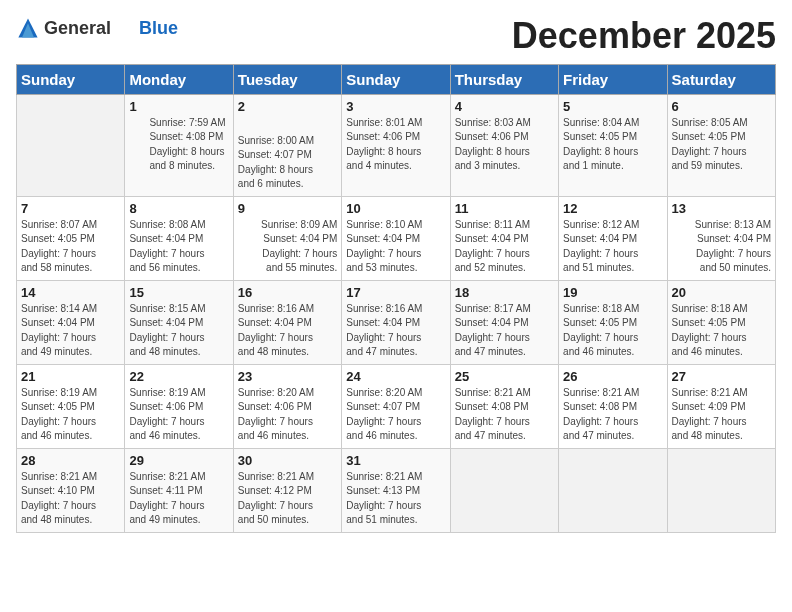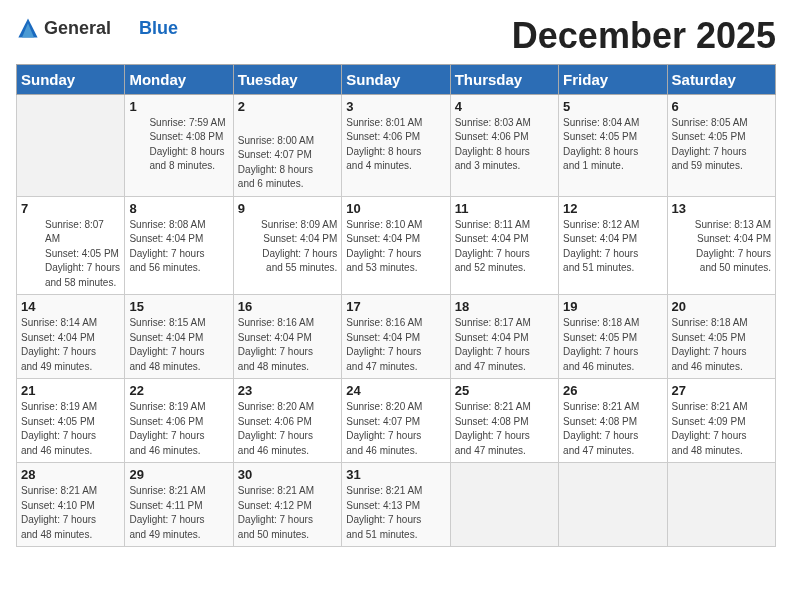--- a/index.html
+++ b/index.html
@@ -166,21 +166,21 @@
           <span class="day-number">6</span>
           <div class="day-info" style="white-space: pre-line;">Sunrise: 8:05 AM
 Sunset: 4:05 PM
 Daylight: 7 hours
 and 59 minutes.</div>
         </td>
       </tr>
       <tr>
         <td>
           <span class="day-number">7</span>
-          <div class="day-info" style="white-space: pre-line; margin-left: 24px;">Sunrise: 8:07 AM
+          <div class="day-info" style="white-space: pre-line;">Sunrise: 8:07 AM
 Sunset: 4:05 PM
 Daylight: 7 hours
 and 58 minutes.</div>
         </td>
         <td>
           <span class="day-number">8</span>
           <div class="day-info" style="white-space: pre-line;">Sunrise: 8:08 AM
 Sunset: 4:04 PM
 Daylight: 7 hours
 and 56 minutes.</div>

